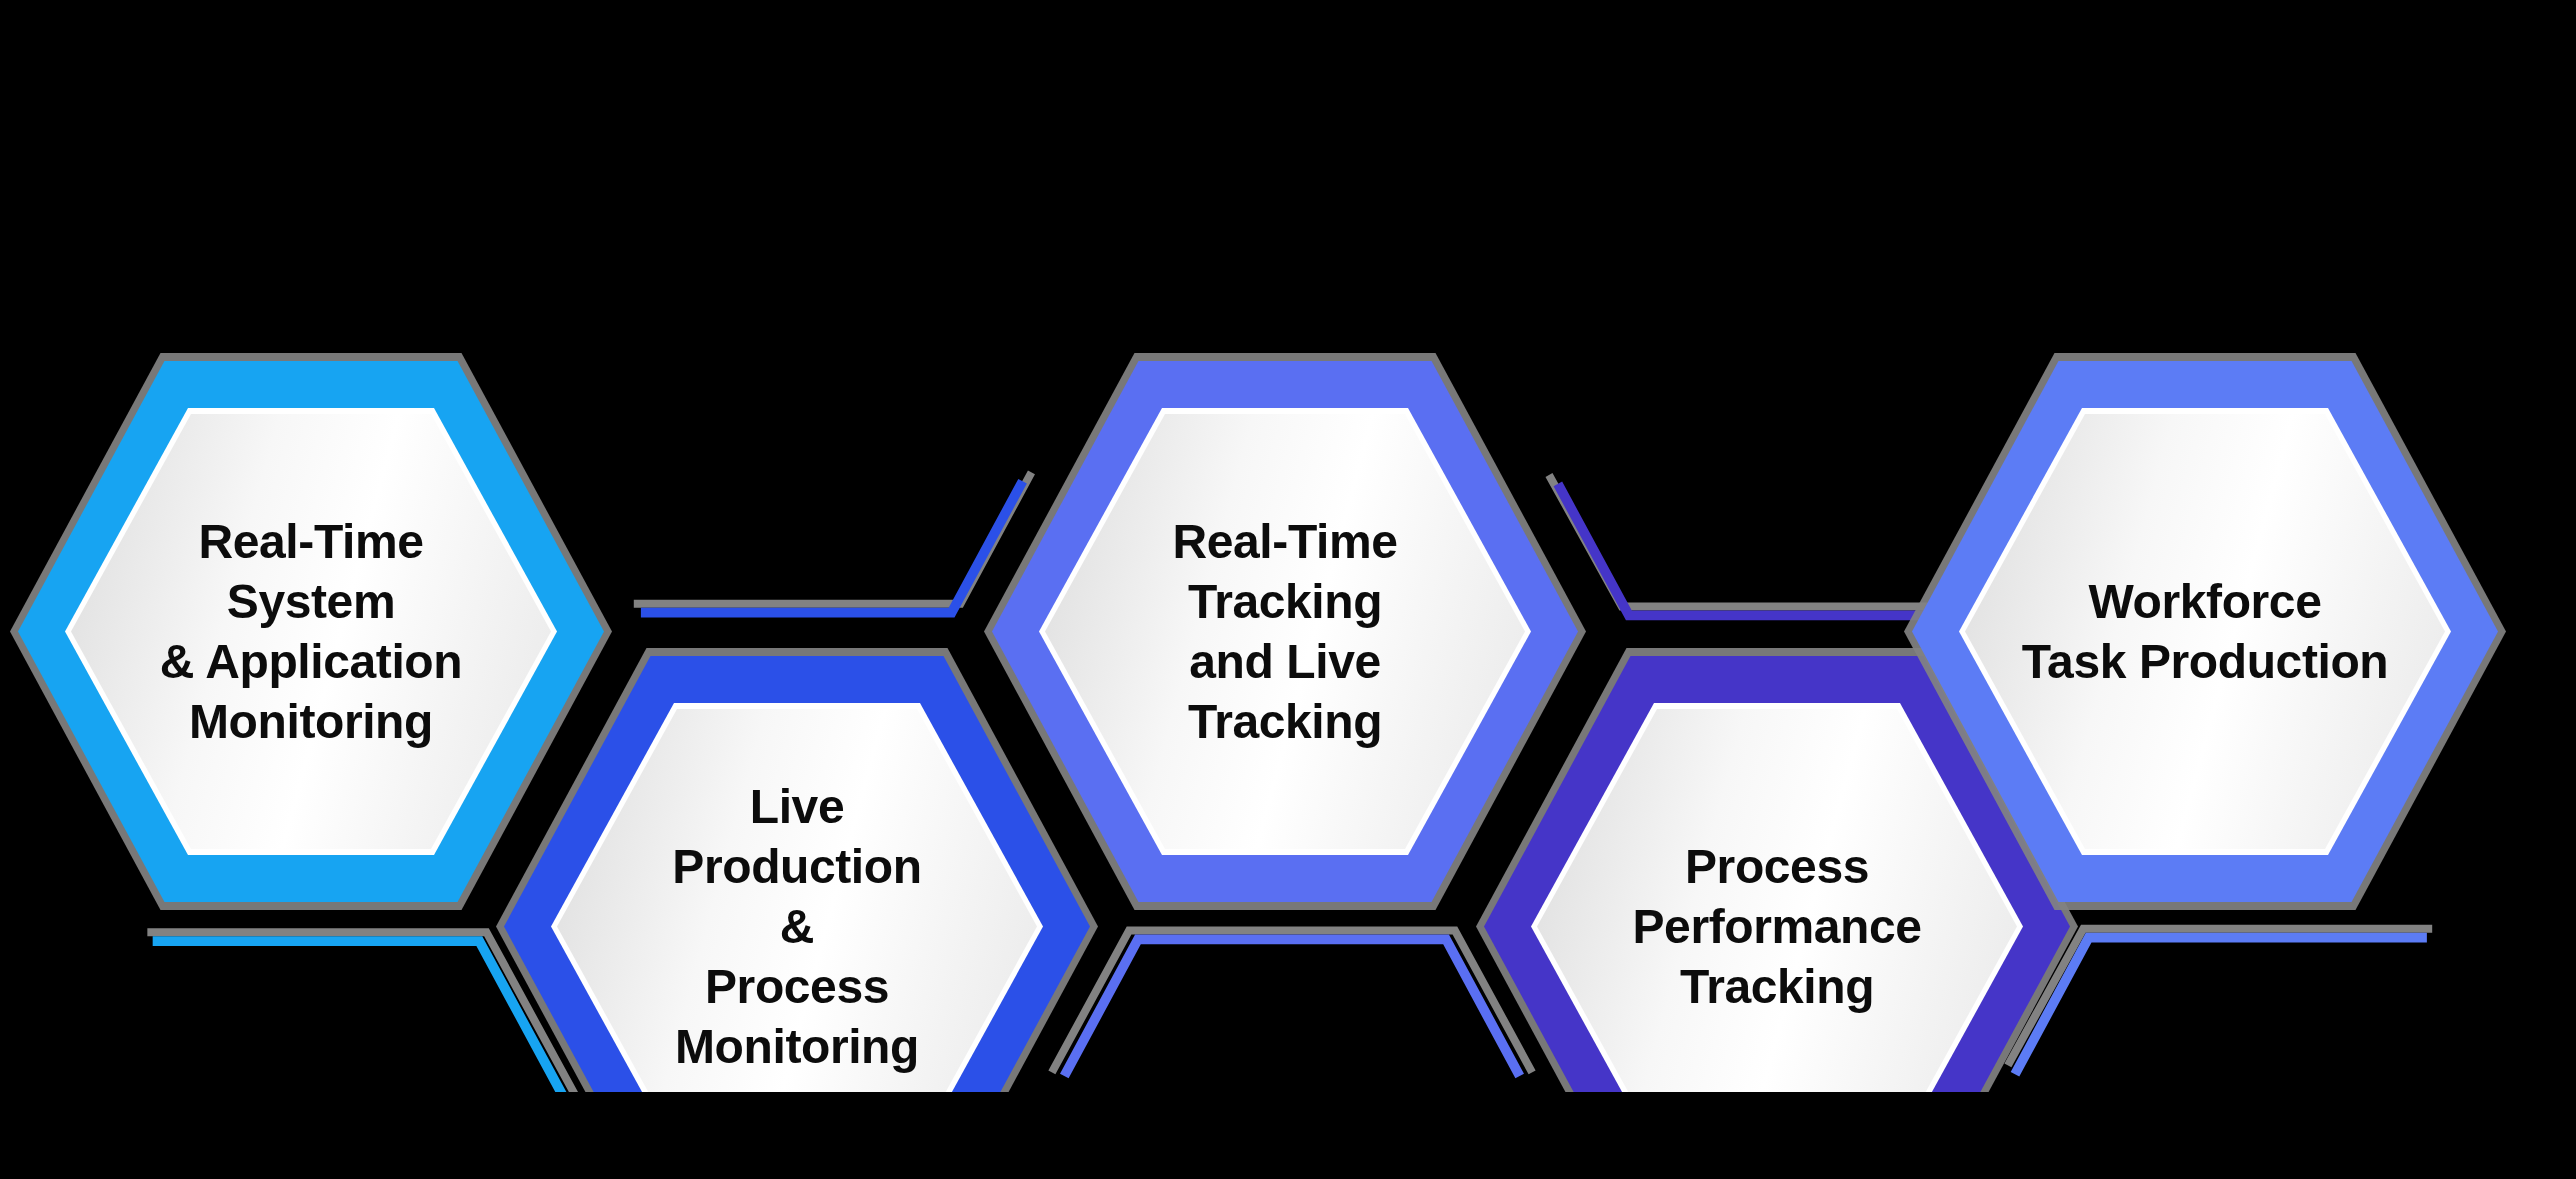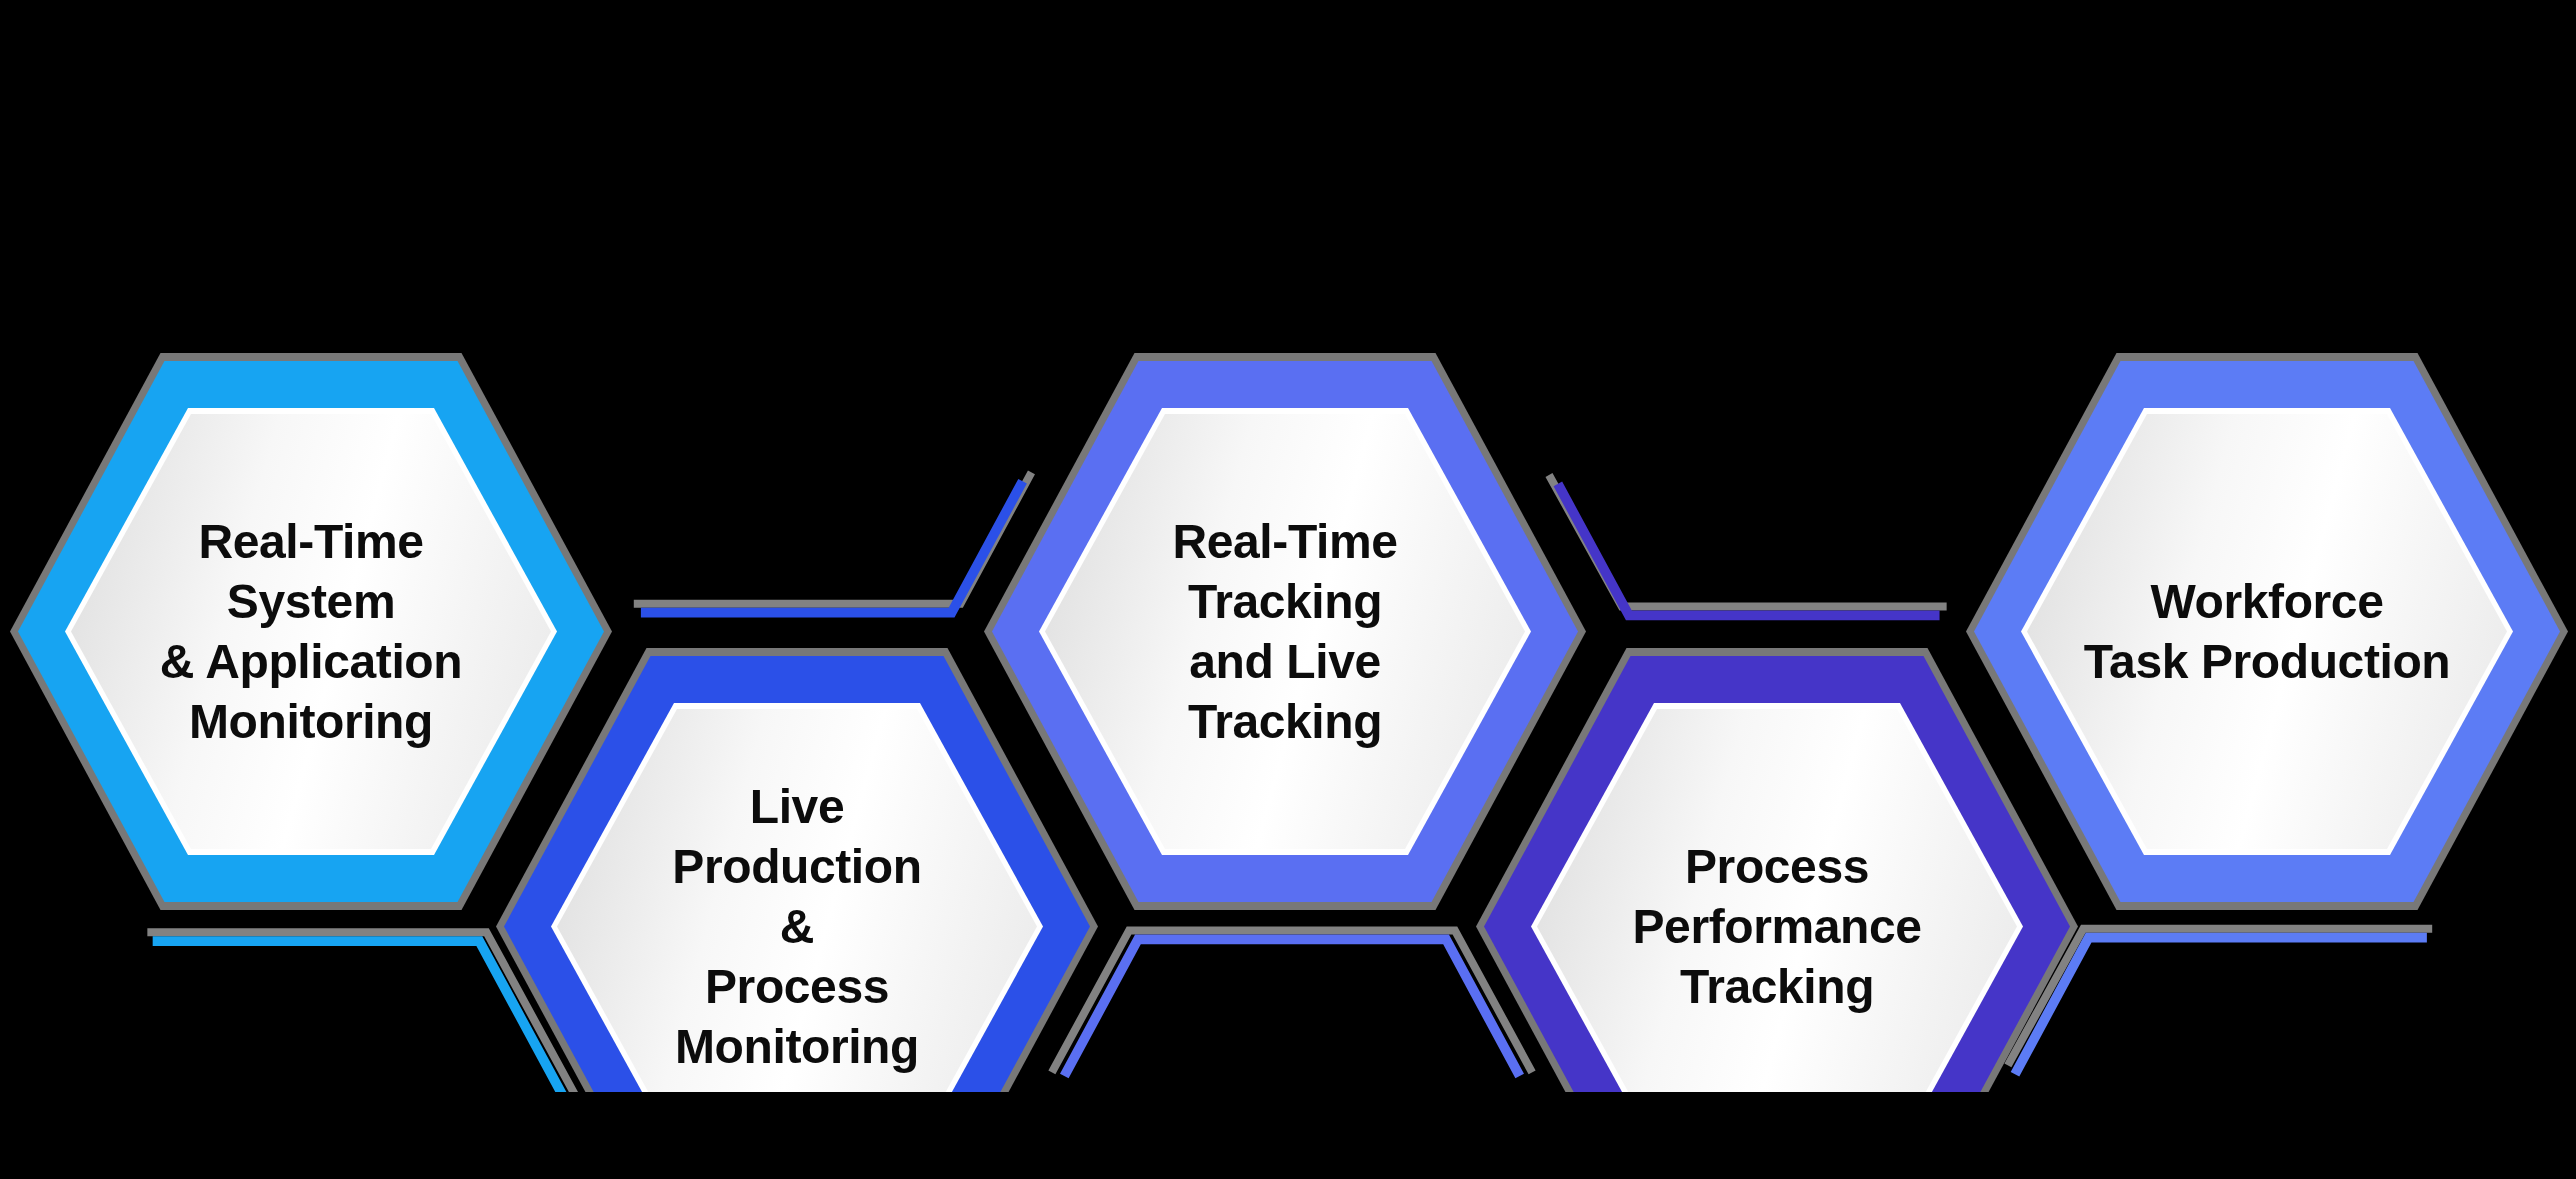--- a/index.html
+++ b/index.html
@@ -33,21 +33,21 @@
     display:flex;flex-direction:column;align-items:center;justify-content:center;
     font-weight:700;font-size:48px;line-height:1.25;text-align:center;
     letter-spacing:-0.4px;
   }
   .hex .label span{display:block;}
   
   .pos-1{left:18px;top:361px;}
   .pos-2{left:504px;top:656px;}
   .pos-3{left:992px;top:361px;}
   .pos-4{left:1484px;top:656px;}
-  .pos-5{left:1974px;top:361px;}
+  .pos-5{left:1912px;top:361px;}
 </style>
 </head>
 <body>
 
 <div class="canvas">
 
   <svg class="accents" viewBox="0 0 2902 1329" xmlns="http://www.w3.org/2000/svg">
     <polyline stroke-width="9" points="166,1050 548,1050 658,1252" stroke="#828282"></polyline>
     <polyline stroke-width="11" points="172,1060 540,1060 648,1260" stroke="#17A4F2"></polyline>
 

